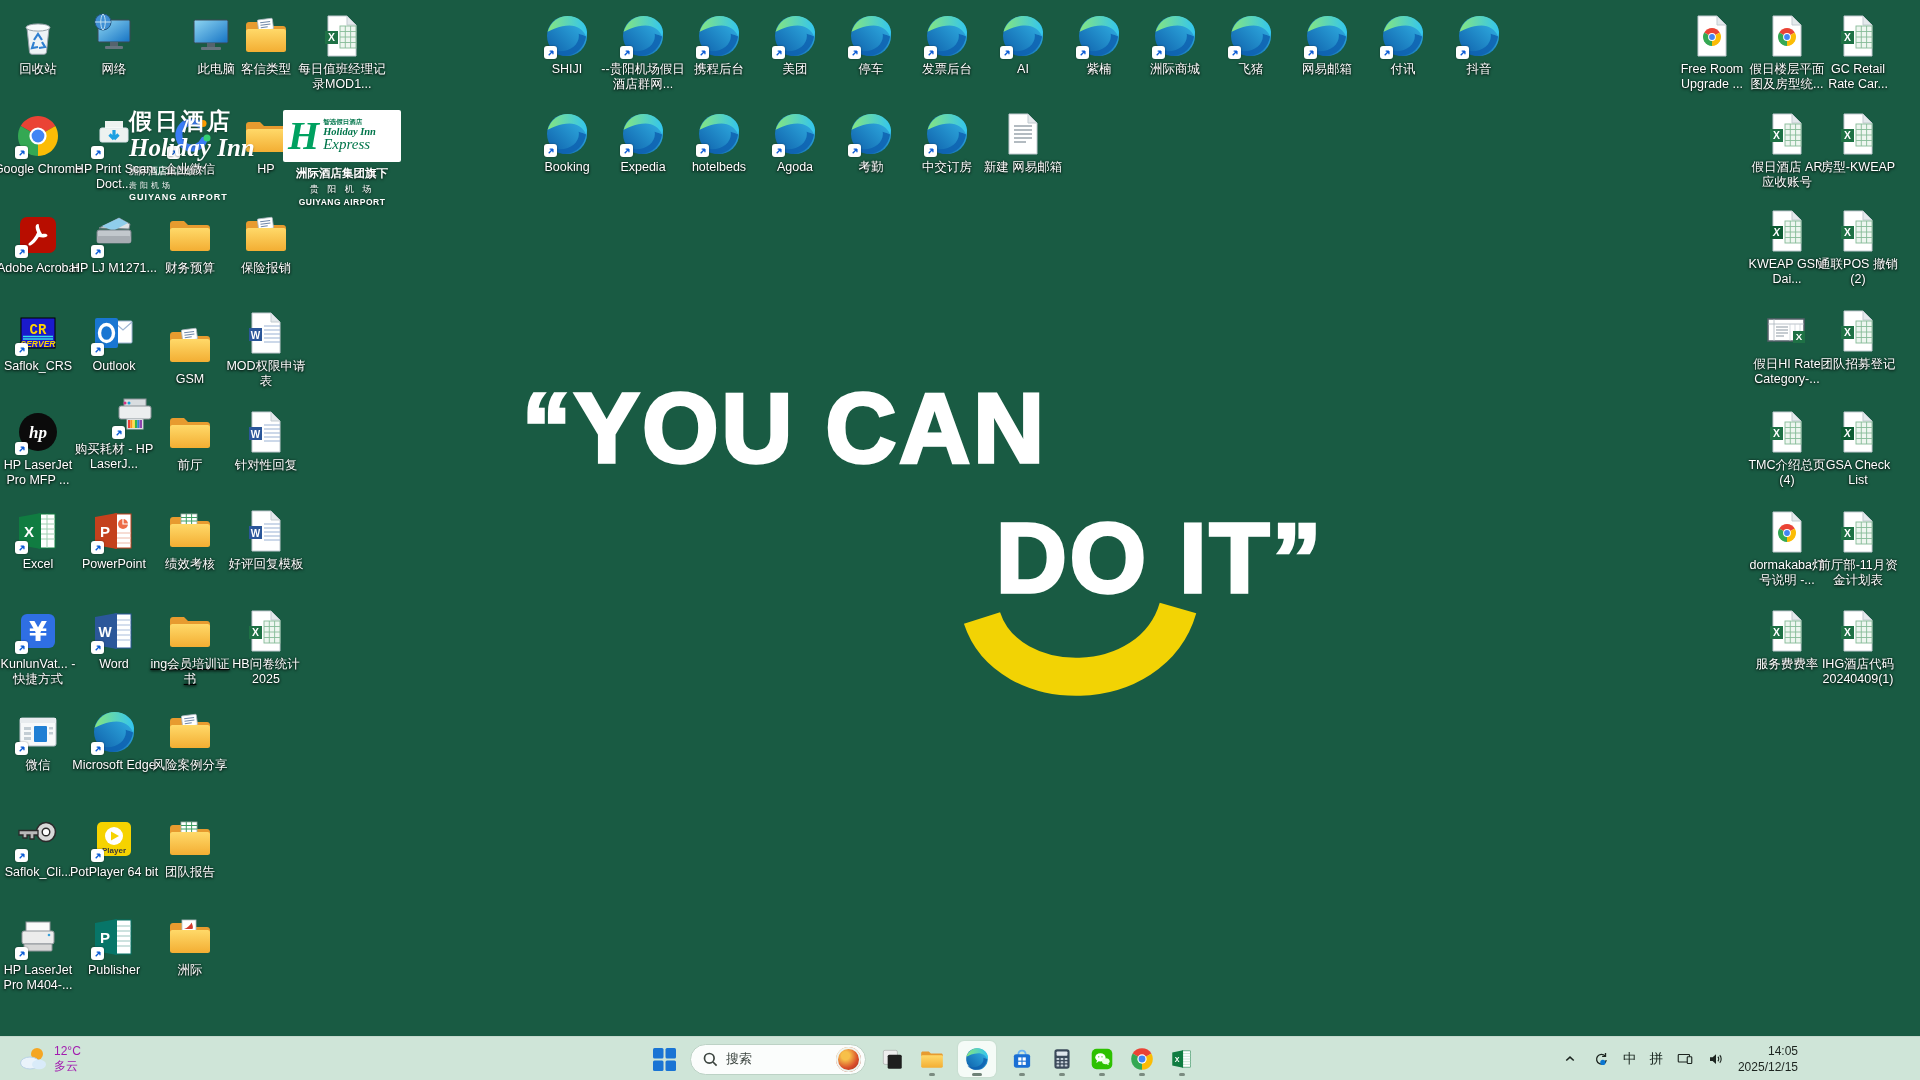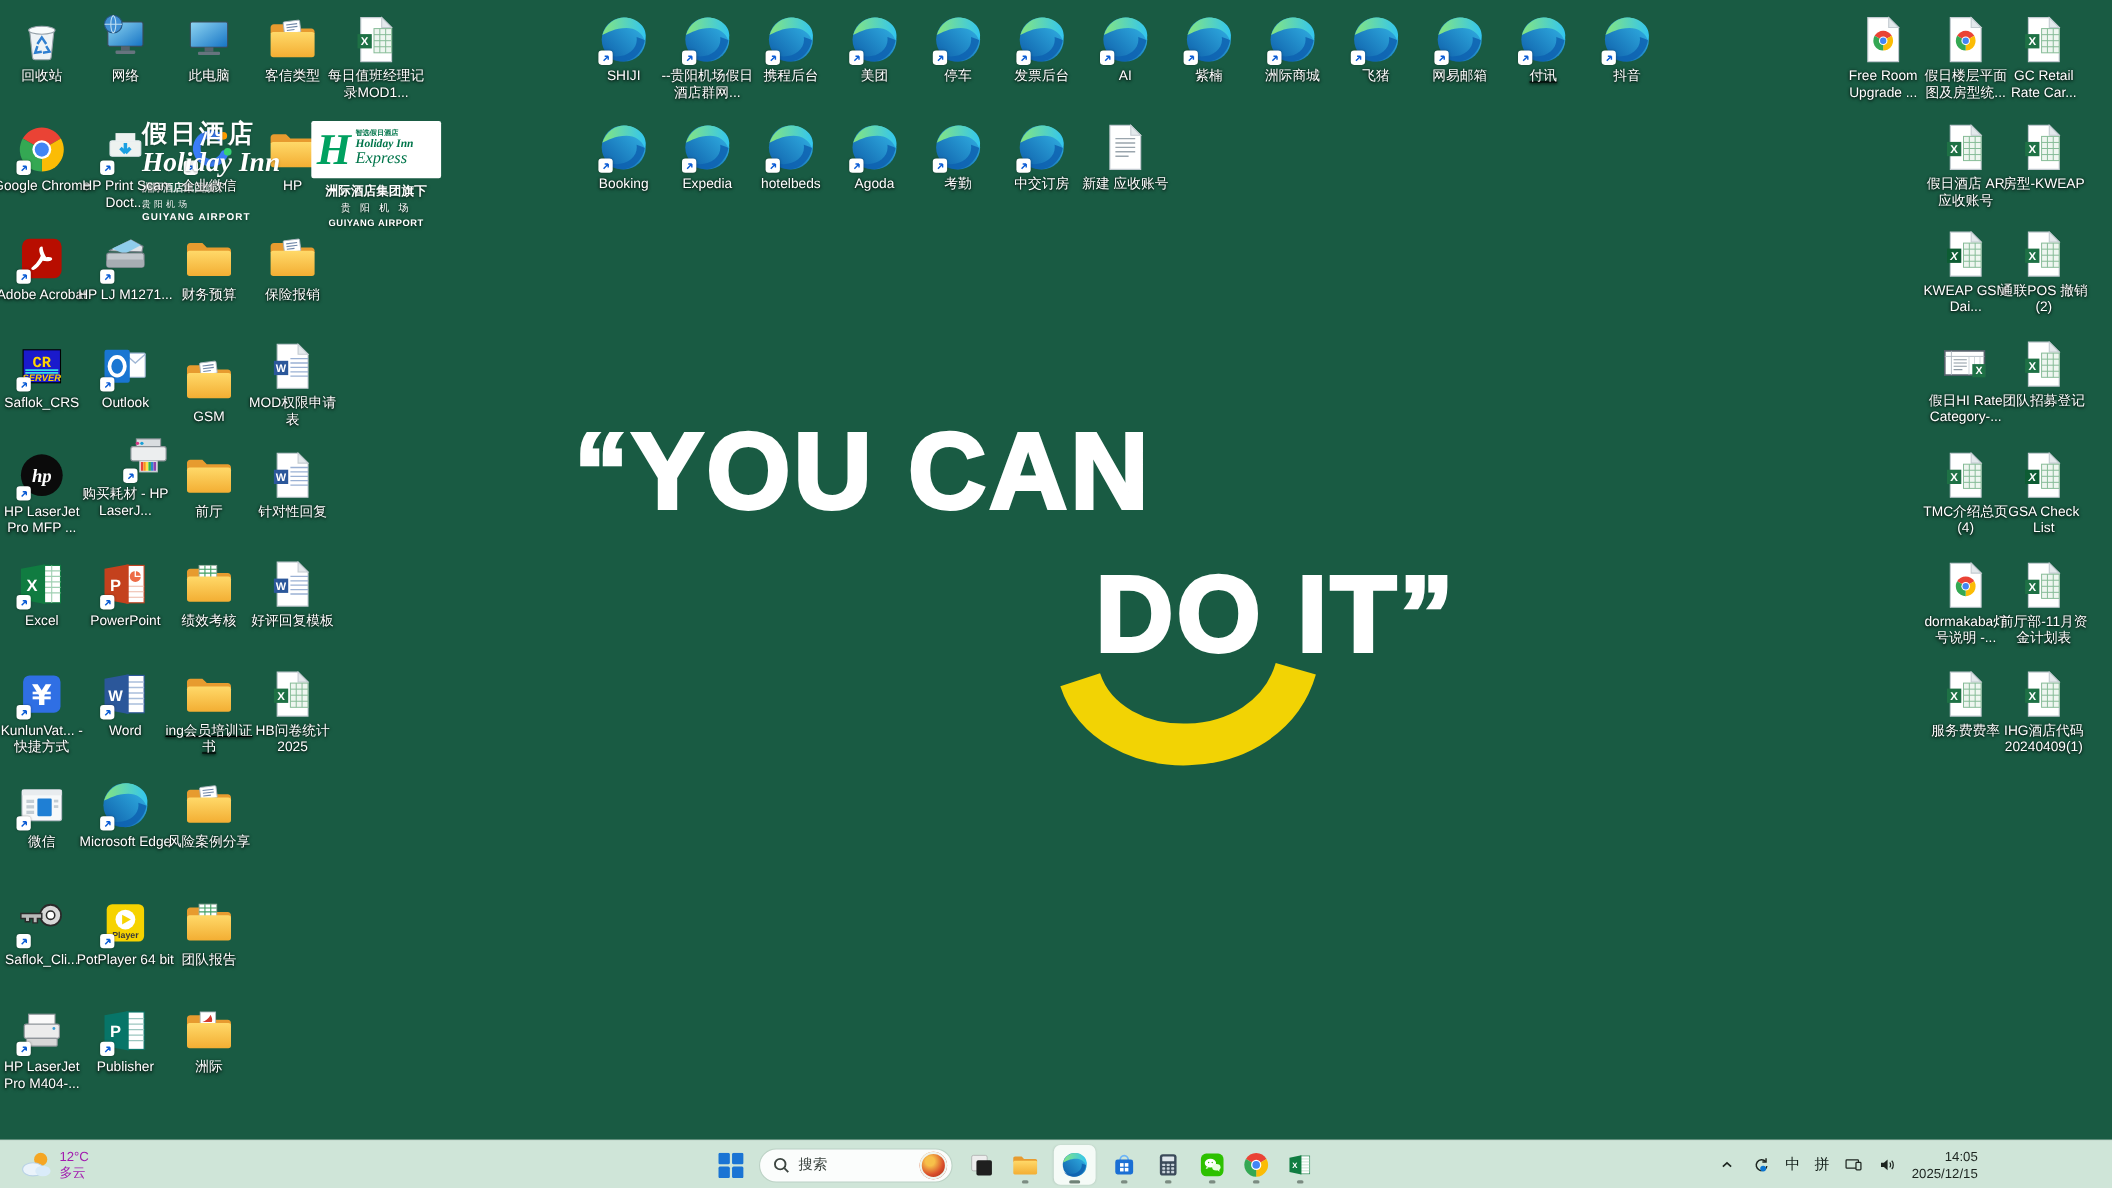--- a/index.html
+++ b/index.html
@@ -118,21 +118,21 @@
           <svg class="icsvg" viewBox="0 0 48 48">
             <rect x="8" y="8" width="32" height="22" rx="1.5" fill="url(#gScr)" stroke="#3a4a55"></rect>
     <rect x="20" y="30" width="8" height="4" fill="#55636d"></rect>
             <rect x="15" y="34" width="18" height="3" rx="1" fill="#66747e"></rect>
     <circle cx="13" cy="10" r="8" fill="#3f8fd4" stroke="#26557e"></circle>
     <path d="M5 10h16M13 2c3 2.5 3 13.5 0 16M13 2c-3 2.5-3 13.5 0 16" stroke="#bfe0f2" stroke-width="1" fill="none"></path>
           </svg>
         </div>
         <div class="lbl">网络</div>
       </div>
-      <div class="dcell" style="left: 145px; top: 12px; width: 90px;">
+      <div class="dcell" style="left: 145px; top: 12px; width: 90px; align-items: flex-end;">
         <div class="ic">
           <svg class="icsvg" viewBox="0 0 48 48">
             <rect x="7" y="8" width="34" height="23" rx="1.5" fill="url(#gScr)" stroke="#3a4a55"></rect>
     <rect x="20" y="31" width="8" height="4" fill="#55636d"></rect>
             <rect x="14" y="35" width="20" height="3" rx="1" fill="#66747e"></rect>
           </svg>
         </div>
         <div class="lbl">此电脑</div>
       </div>
       <div class="dcell" style="left: 221px; top: 12px; width: 90px;">
@@ -790,21 +790,21 @@
   <path d="M43.1 24.5c-1.6 10.5-10.4 19.4-21.6 19.4-6.4 0-12.1-3.1-15.4-7.9 3.6 2.3 7.7 3.3 11.5 3.3 10.3 0 18.3-7 18.3-15.2 0-.8-.1-1.6-.2-2.4 2.6.8 5.3 1.8 7.4 2.8z" fill="#0e62b0" opacity=".85"></path>
           </svg>
           <span class="badge">
   <svg viewBox="0 0 13 13">
               <path d="M3.5 9.5L9 4M9 4H4.8M9 4v4.2" stroke="#0b5cd5" stroke-width="1.7" fill="none"></path>
             </svg>
           </span>
         </div>
         <div class="lbl">网易邮箱</div>
       </div>
-      <div class="dcell" style="left: 1358px; top: 12px; width: 90px; text-decoration: underline;">
+      <div class="dcell" style="left: 1358px; top: 12px; width: 90px;">
         <div class="ic">
           <svg class="icsvg" viewBox="0 0 48 48">
             <circle cx="24" cy="24" r="20" fill="url(#gEdgeB)"></circle>
   <path d="M4.6 19.8C7.6 9.6 16.3 4 24.6 4 35.3 4 44 11.7 44 20c0 1.7-.3 3.2-.9 4.5-2.5-6.8-9-11-16.6-11-10.2 0-17.6 4.3-21.9 6.3z" fill="url(#gEdgeA)"></path>
   <path d="M43.1 24.5c-1.6 10.5-10.4 19.4-21.6 19.4-6.4 0-12.1-3.1-15.4-7.9 3.6 2.3 7.7 3.3 11.5 3.3 10.3 0 18.3-7 18.3-15.2 0-.8-.1-1.6-.2-2.4 2.6.8 5.3 1.8 7.4 2.8z" fill="#0e62b0" opacity=".85"></path>
           </svg>
           <span class="badge">
   <svg viewBox="0 0 13 13">
               <path d="M3.5 9.5L9 4M9 4H4.8M9 4v4.2" stroke="#0b5cd5" stroke-width="1.7" fill="none"></path>
             </svg>
@@ -918,21 +918,21 @@
         <div class="lbl">中交订房</div>
       </div>
       <div class="dcell" style="left: 978px; top: 110px; width: 90px;">
         <div class="ic">
           <svg class="icsvg" viewBox="0 0 48 48">
             <path d="M10 4h19l9 9v31H10z" fill="#fff" stroke="#c3cbd1" stroke-width="1"></path>
   <path d="M29 4l9 9h-9z" fill="#e4e9ec" stroke="#c3cbd1" stroke-width="1"></path>
             <path d="M15 16h18M15 20h18M15 24h18M15 28h18M15 32h12" stroke="#9aa5ad" stroke-width="1.3"></path>
           </svg>
         </div>
-        <div class="lbl">新建 应收账号</div>
+        <div class="lbl">新建 网易邮箱</div>
       </div>
     </div>
   <div id="right-icons">
       <div class="dcell" style="left: 1670px; top: 12px; width: 84px; justify-content: space-between;">
         <div class="ic">
           <svg class="icsvg" viewBox="0 0 48 48">
             <path d="M10 4h19l9 9v31H10z" fill="#fff" stroke="#c3cbd1" stroke-width="1"></path>
   <path d="M29 4l9 9h-9z" fill="#e4e9ec" stroke="#c3cbd1" stroke-width="1"></path>
             <g transform="translate(24,25)">
   <path d="M0 0 L-7.79 -4.50 A9 9 0 0 1 7.79 -4.50 Z" fill="#ea4335"></path>

